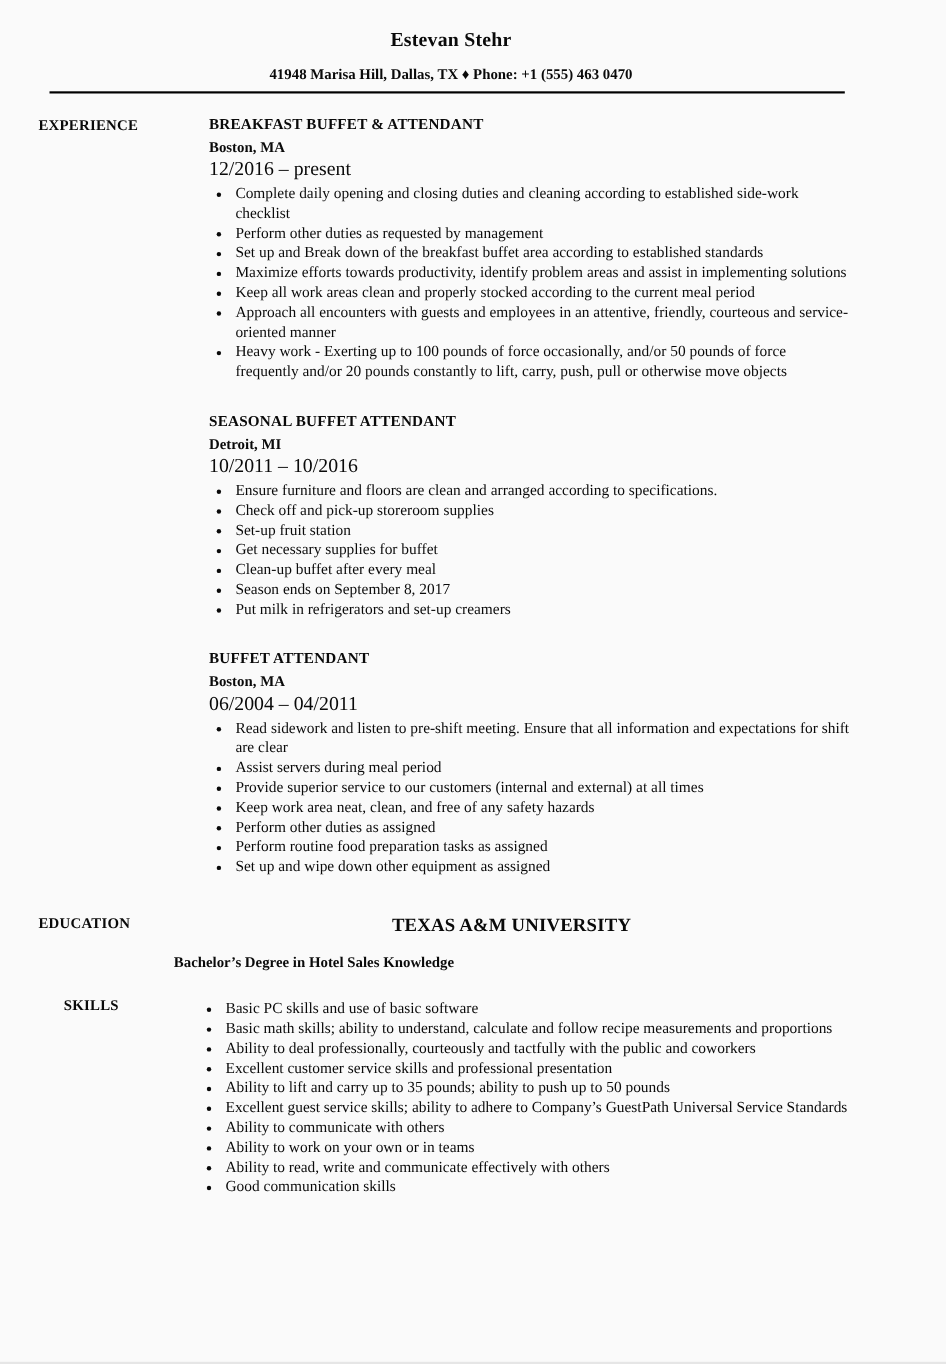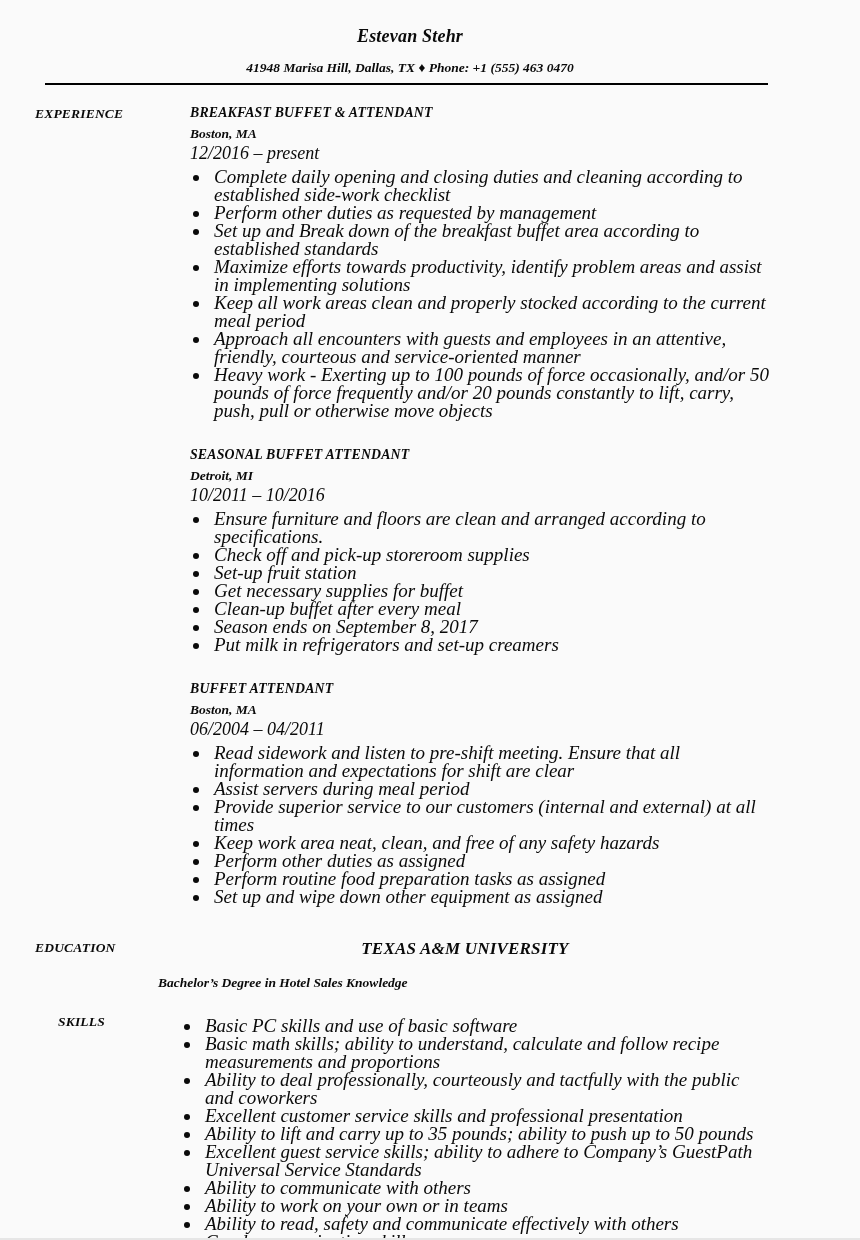--- a/index.html
+++ b/index.html
@@ -13,21 +13,20 @@
     color: #0a0a0a;
     font-family: "Liberation Serif", serif;
     border-bottom: 2px solid #e6e6e6;
     box-sizing: border-box;
     overflow: hidden;
   }
   .page {
     width: 820px;
     height: 1238px;
     box-sizing: border-box;
-    font-style: italic;
   }
 
   
   .header {
     text-align: center;
     padding-top: 26px;
   }
   .name {
     font-size: 18px;
     font-weight: bold;
@@ -76,21 +75,21 @@
   }
   .job-dates {
     font-size: 18px;
     margin-top: 1px;
   }
 
   
   ul.bullets {
     margin: 4px 0 0 0;
     padding-left: 21px;
-    font-size: 19px;
+    font-size: 14px;
     line-height: 18px;
     list-style: disc outside;
   }
   ul.bullets li {
     padding-left: 3px;
   }
 
   
   .edu-school {
     font-weight: bold;
@@ -180,19 +179,19 @@
     <div class="section-body">
       <ul class="bullets">
           <li>Basic PC skills and use of basic software</li>
           <li>Basic math skills; ability to understand, calculate and follow recipe measurements and proportions</li>
           <li>Ability to deal professionally, courteously and tactfully with the public and coworkers</li>
           <li>Excellent customer service skills and professional presentation</li>
           <li>Ability to lift and carry up to 35 pounds; ability to push up to 50 pounds</li>
           <li>Excellent guest service skills; ability to adhere to Company’s GuestPath Universal Service Standards</li>
           <li>Ability to communicate with others</li>
           <li>Ability to work on your own or in teams</li>
-          <li>Ability to read, safety and communicate effectively with others</li>
+          <li>Ability to read, write and communicate effectively with others</li>
           <li>Good communication skills</li>
         </ul>
     </div>
   </div>
 
 </div>
 
 </body></html>

